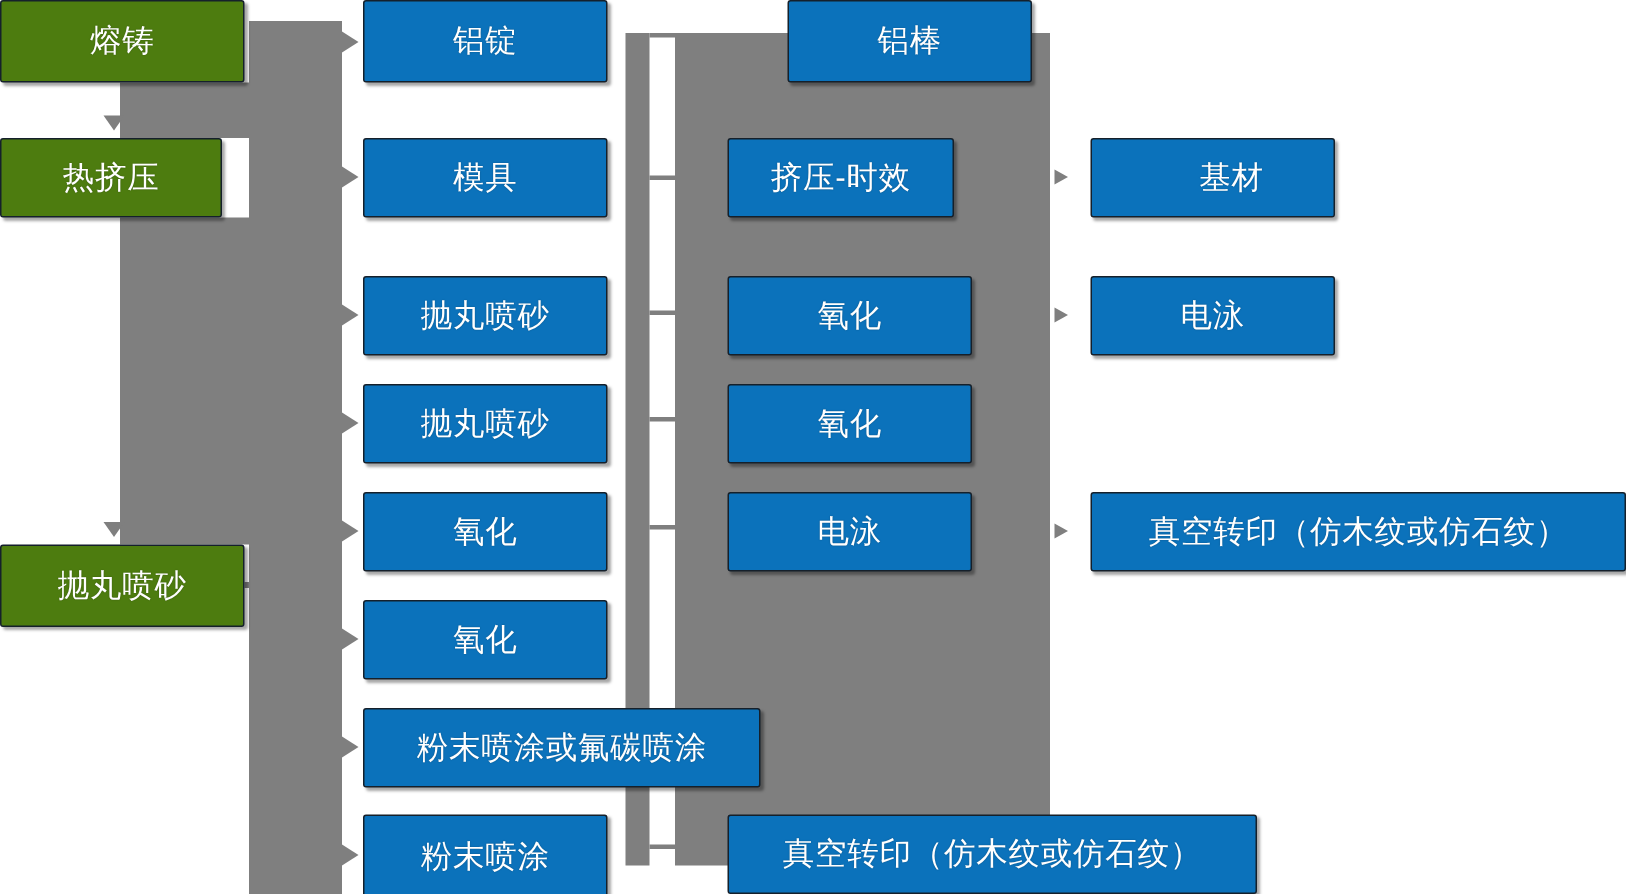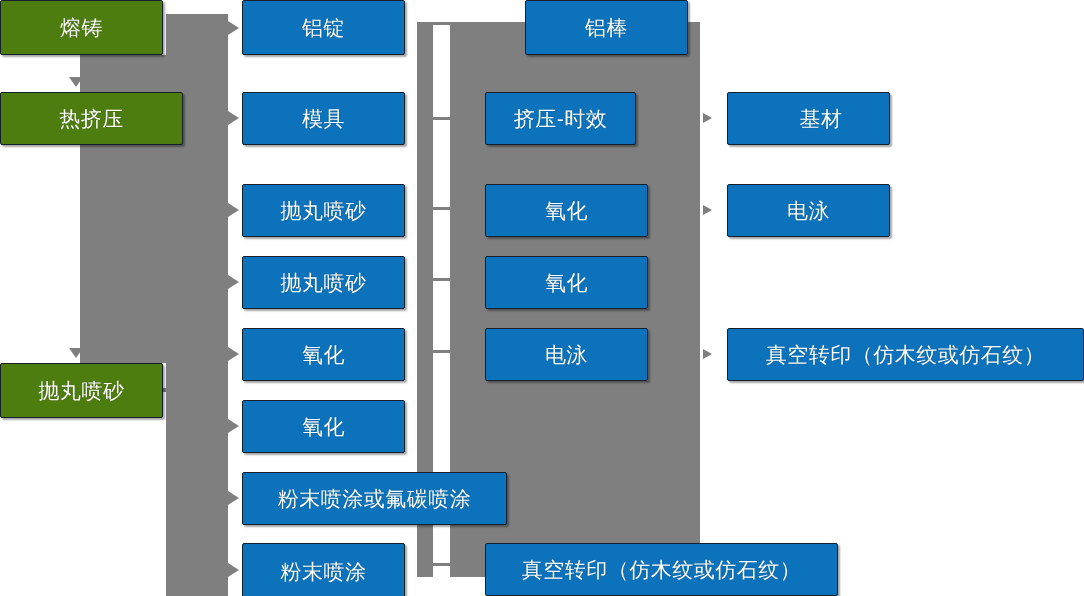--- a/index.html
+++ b/index.html
@@ -100,21 +100,21 @@
 
   <div class="gray" style="left:450px; top:22px; width:250px; height:555px;"></div>
 
   <div class="arrow-right small" style="left:703px; top:113px;"></div>
   <div class="arrow-right small" style="left:703px; top:205px;"></div>
   <div class="arrow-right small" style="left:703px; top:349px;"></div>
 
   <div class="node stage" style="left:0px; top:0px; width:163px; height:55px;">
     <span>熔铸</span>
   </div>
-  <div class="node stage" style="left:0px; top:92px; width:183px; height:53px;justify-content:center;">
+  <div class="node stage" style="left:0px; top:92px; width:148px; height:53px;justify-content:center;">
     <span>热挤压</span>
   </div>
   <div class="node stage" style="left:0px; top:363px; width:163px; height:55px;">
     <span>抛丸喷砂</span>
   </div>
 
   <div class="node step" style="left:242px; top:0px; width:163px; height:55px;">
     <span>铝锭</span>
   </div>
   <div class="node step" style="left:242px; top:92px; width:163px; height:53px;">

